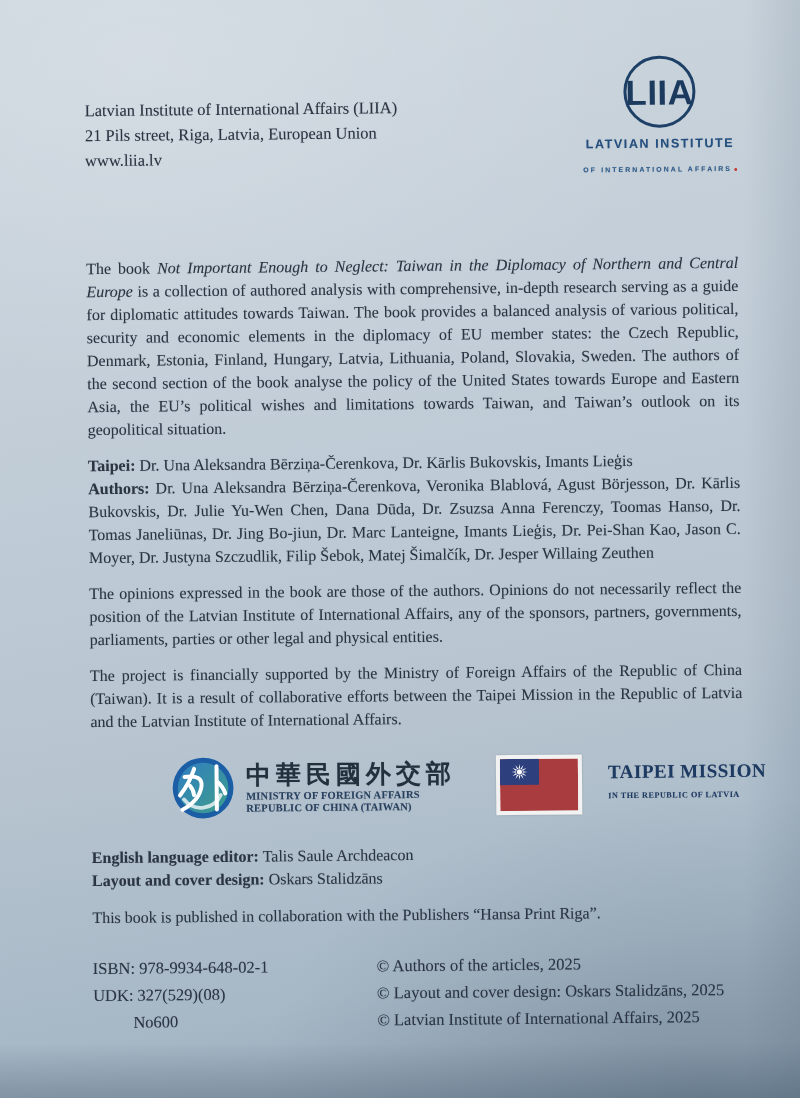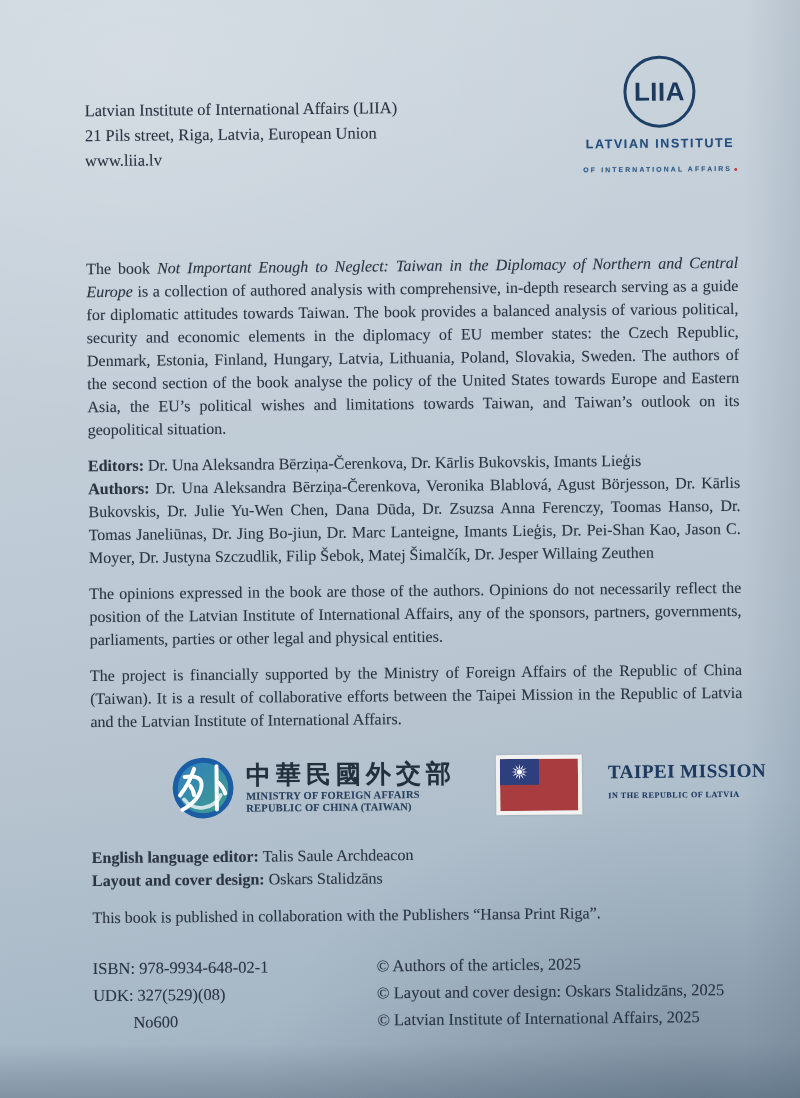--- a/index.html
+++ b/index.html
@@ -22,21 +22,21 @@
   p{margin:0;}
   .just{text-align:justify;}
   b{font-weight:bold;}
   
   .header{display:flex;justify-content:space-between;margin-top:58px;height:112px;}
   .inst{margin-top:37px;line-height:25px;font-size:16.5px;}
   .liia{width:190px;margin-right:-18px;text-align:center;
         font-family:"Liberation Sans","DejaVu Sans",sans-serif;}
   .liia-circle{width:66px;height:66px;border:3.5px solid #1e4066;border-radius:50%;
         margin:0 auto 5px;display:flex;align-items:center;justify-content:center;
-        font-size:26px;font-weight:bold;color:#1b3a5e;letter-spacing:0.5px;
+        font-size:35px;font-weight:bold;color:#1b3a5e;letter-spacing:0.5px;
         text-shadow:none;}
   .liia-title{font-size:12.5px;font-weight:bold;letter-spacing:1.6px;color:#234f80;white-space:nowrap;}
   .liia-sub{font-size:6.9px;font-weight:bold;letter-spacing:2.1px;color:#2a5a8c;white-space:nowrap;margin-top:2px;}
   .red-dot{display:inline-block;width:3px;height:3px;background:#c13b33;border-radius:50%;margin-left:2px;}
   
   .para1{margin-top:84px;}
   .contrib{margin-top:13px;}
   .disc{margin-top:13px;}
   .fund{margin-top:13px;}
   
@@ -72,21 +72,21 @@
     <div class="liia">
       <div class="liia-circle">LIIA</div>
       <div class="liia-title">LATVIAN INSTITUTE</div>
       <div class="liia-sub"><span>OF INTERNATIONAL AFFAIRS</span><span class="red-dot"></span></div>
     </div>
   </div>
 
   <p class="para1 just"><span>The book </span><i>Not Important Enough to Neglect: Taiwan in the Diplomacy of Northern and Central Europe</i><span> is a collection of authored analysis with comprehensive, in-depth research serving as a guide for diplomatic attitudes towards Taiwan. The book provides a balanced analysis of various political, security and economic elements in the diplomacy of EU member states: the Czech Republic, Denmark, Estonia, Finland, Hungary, Latvia, Lithuania, Poland, Slovakia, Sweden. The authors of the second section of the book analyse the policy of the United States towards Europe and Eastern Asia, the EU’s political wishes and limitations towards Taiwan, and Taiwan’s outlook on its geopolitical situation.</span></p>
 
   <div class="contrib">
-    <p><b>Editors:</b><span> Dr. Una Aleksandra Bērziņa-Čerenkova, Dr. Kārlis Bukovskis, Imants Lieģis</span></p>
+    <p><b>Taipei:</b><span> Dr. Una Aleksandra Bērziņa-Čerenkova, Dr. Kārlis Bukovskis, Imants Lieģis</span></p>
     <p class="just"><b>Authors:</b><span> Dr. Una Aleksandra Bērziņa-Čerenkova, Veronika Blablová, Agust Börjesson, Dr. Kārlis Bukovskis, Dr. Julie Yu-Wen Chen, Dana Dūda, Dr. Zsuzsa Anna Ferenczy, Toomas Hanso, Dr. Tomas Janeliūnas, Dr. Jing Bo-jiun, Dr. Marc Lanteigne, Imants Lieģis, Dr. Pei-Shan Kao, Jason C. Moyer, Dr. Justyna Szczudlik, Filip Šebok, Matej Šimalčík, Dr. Jesper Willaing Zeuthen</span></p>
   </div>
 
   <p class="disc just">The opinions expressed in the book are those of the authors. Opinions do not necessarily reflect the position of the Latvian Institute of International Affairs, any of the sponsors, partners, governments, parliaments, parties or other legal and physical entities.</p>
 
   <p class="fund just">The project is financially supported by the Ministry of Foreign Affairs of the Republic of China (Taiwan). It is a result of collaborative efforts between the Taipei Mission in the Republic of Latvia and the Latvian Institute of International Affairs.</p>
 
   <div class="sponsors">
     <div class="mofa">
       <div class="mofa-emblem">

